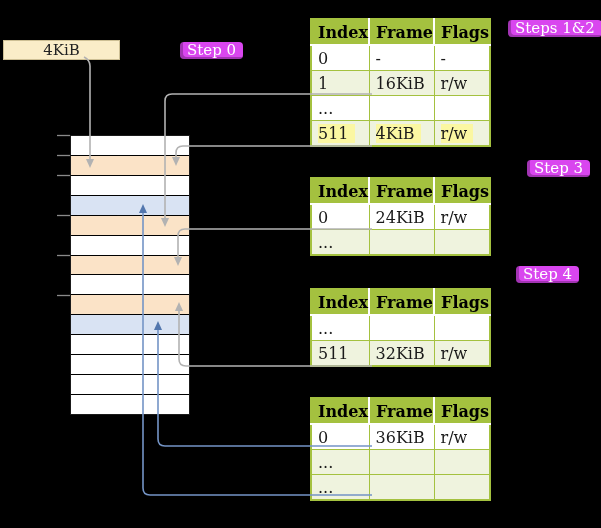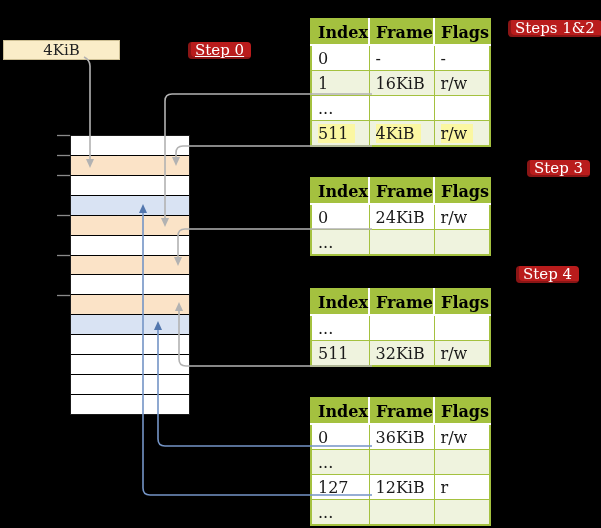--- a/index.html
+++ b/index.html
@@ -8,25 +8,25 @@
     background:#000; font-family:"DejaVu Serif","Liberation Serif",serif;
   }
   
   .frame-box {
     position:absolute; left:3px; top:40px; width:117px; height:20px;
     background:#FAEDC8; border:1px solid #CDBF94; box-sizing:border-box;
     color:#222; font-size:15px; text-align:center; line-height:18px;
   }
   
   .step-label {
-    position:absolute; background:#b91c1c; color:#fff; font-size:15px;
+    position:absolute; background:#d946ef; color:#fff; font-size:15px;
     line-height:17px; padding:0 7px; border-radius:4px; white-space:nowrap;
     box-shadow: inset 3px -2px 0 rgba(0,0,0,.25);
   }
-  #lbl-step0  { left:188px; top:42px;text-decoration:underline; }
+  #lbl-step0  { left:180px; top:42px; }
   #lbl-steps12{ left:508px; top:20px; }
   #lbl-step3  { left:521px; top:160px;margin-left:6px; }
   #lbl-step4  { left:516px; top:266px;text-align:center; }
   
   #memcol {
     position:absolute; left:70px; top:135px; width:120px; height:280px;
     background:#fff; border:1px solid #1a1a1a; box-sizing:border-box;
     display:flex; flex-direction:column; z-index:1;
   }
   .mrow { flex:1; border-bottom:1px solid #000; }
@@ -196,25 +196,20 @@
       <tr class="r-white">
         <td>0</td>
         <td>36KiB</td>
         <td>r/w</td>
       </tr>
       <tr class="r-green">
         <td>...</td>
         <td></td>
         <td></td>
       </tr>
-      <tr class="r-white">
-        <td>127</td>
-        <td>12KiB</td>
-        <td>r</td>
-      </tr>
       <tr class="r-green">
         <td>...</td>
         <td></td>
         <td></td>
       </tr>
     </tbody>
   </table>
 
   <svg id="wires" width="601" height="528" viewBox="0 0 601 528">
 

